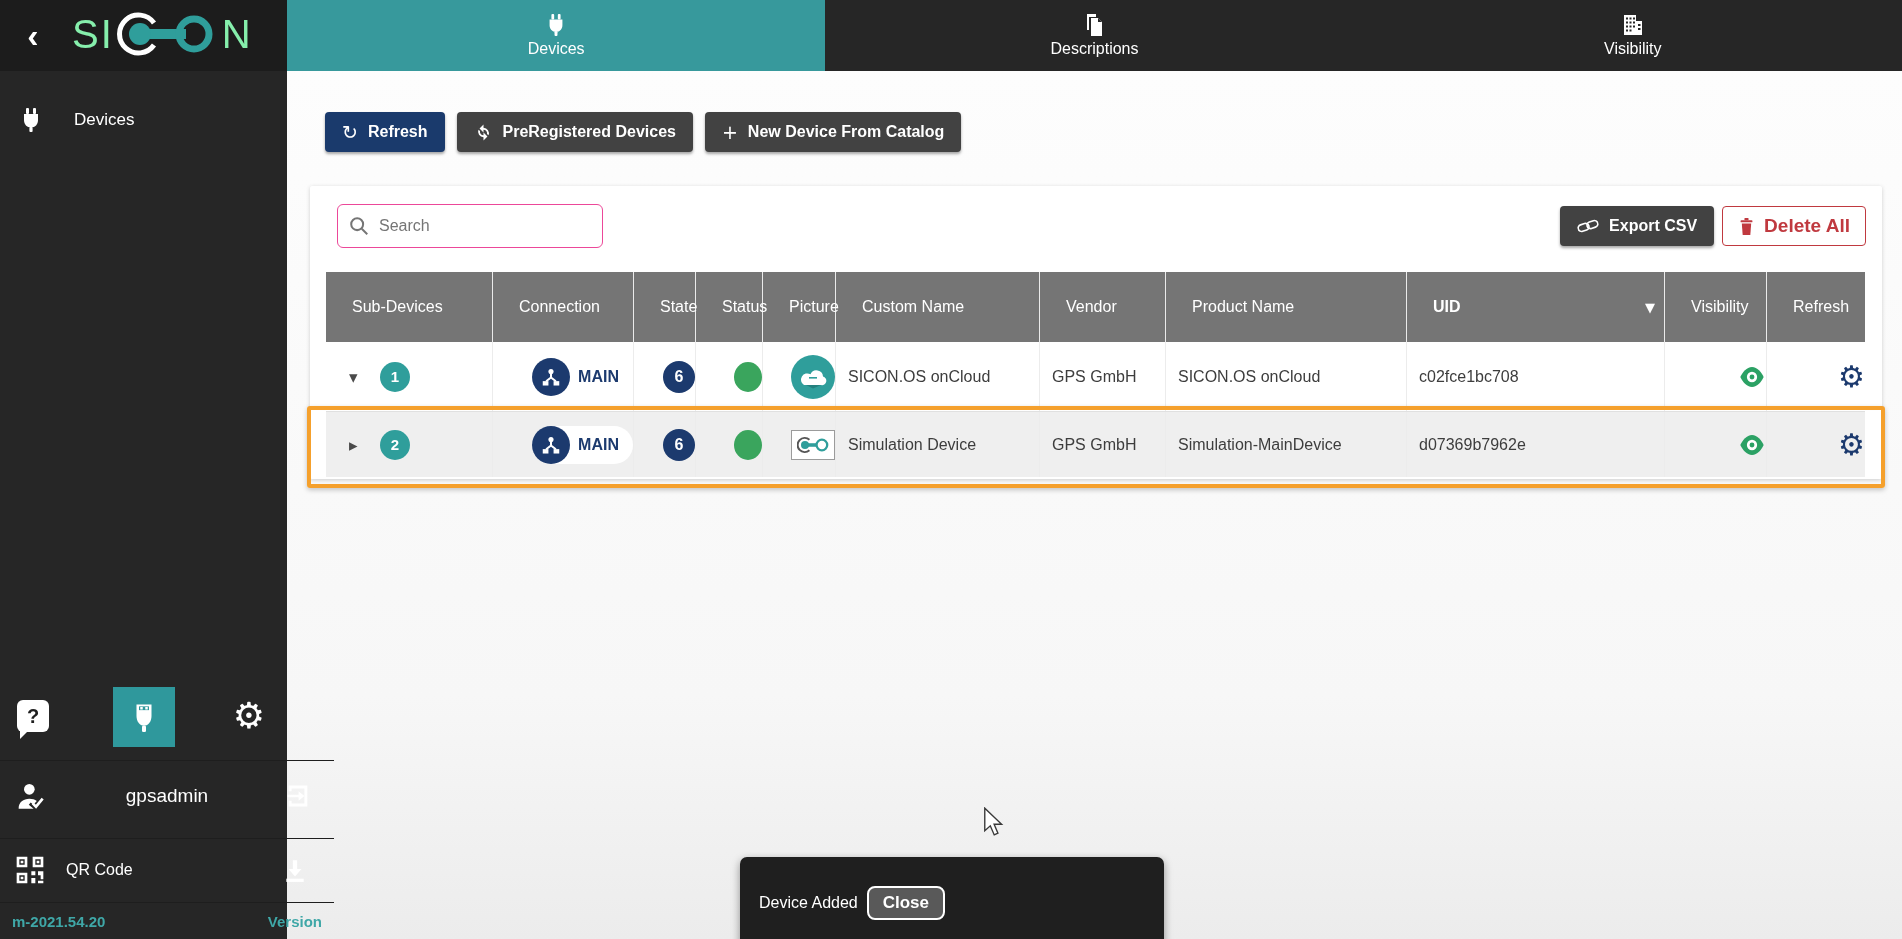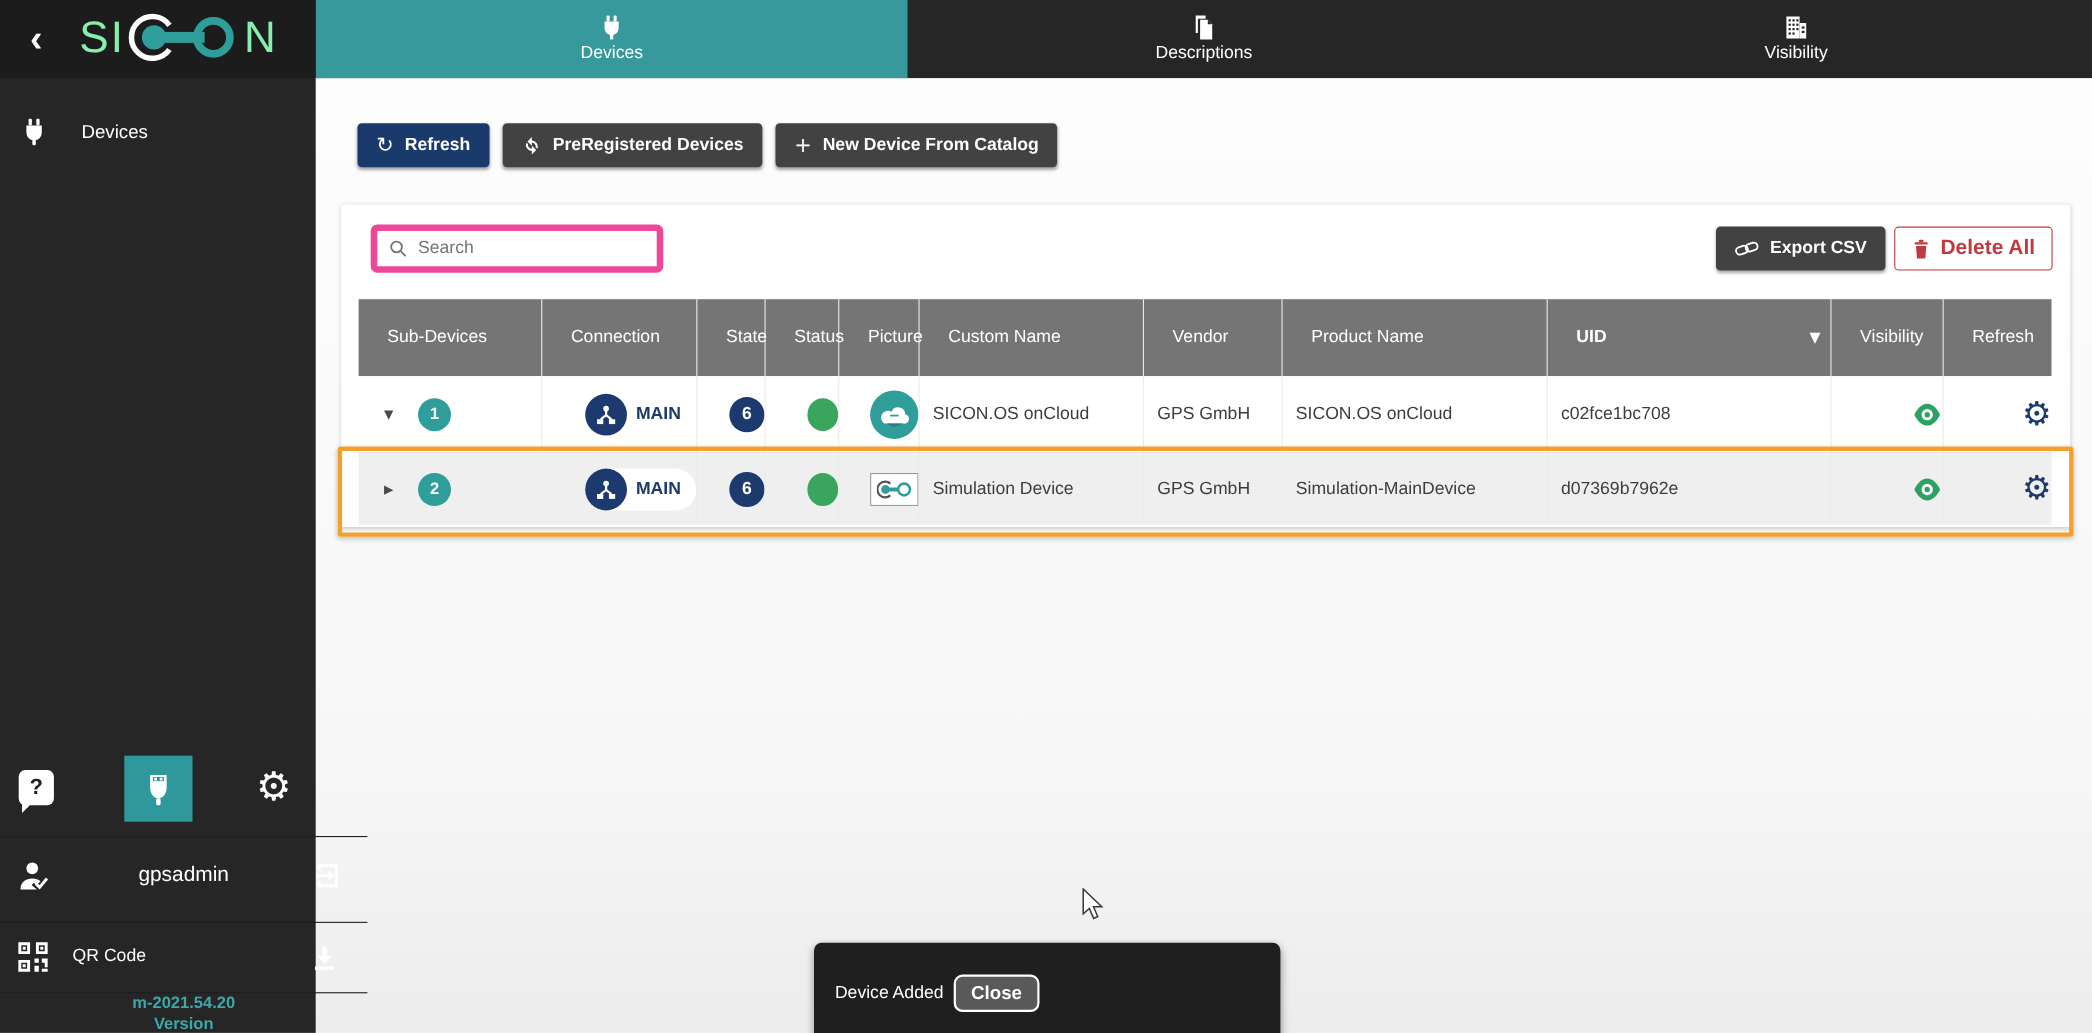--- a/index.html
+++ b/index.html
@@ -19,42 +19,42 @@
   .sb-iconrow { position:absolute; left:0; top:686px; width:287px; height:62px; }
   .help-badge { position:absolute; left:17px; top:14px; width:32px; height:32px; background:#fff; border-radius:6px; display:flex; align-items:center; justify-content:center; color:#1f1f1f; font-size:20px; font-weight:bold; cursor:pointer; }
   .help-badge::after { content:""; position:absolute; left:3px; bottom:-7px; border:5px solid transparent; border-top-color:#fff; border-left-color:#fff; }
   .sb-active-sq { position:absolute; left:113px; top:1px; width:62px; height:60px; background:#2f989c; display:flex; align-items:center; justify-content:center; cursor:pointer; }
   .sb-gear { position:absolute; right:22px; top:8px; font-family:"DejaVu Sans",sans-serif; font-size:36px; color:#fff; line-height:44px; cursor:pointer; }
   .sb-row { position:absolute; left:0; width:334px; display:flex; align-items:center; border-top:1px solid #1e1e1e; }
   .user-row { top:760px; height:70px; }
   .user-row .uname { position:absolute; width:100%; text-align:center; color:#fff; font-size:19px; }
   .qr-row { top:838px; height:62px; }
   .qr-row .qr-label { position:absolute; left:66px; color:#fff; font-size:16px; font-weight:normal; }
-  .version-row { top:902px; height:37px; justify-content:space-between; padding:0 12px;flex-direction:column; }
+  .version-row { top:902px; height:37px; justify-content:space-between; padding:0 12px; }
   .version-row span { color:#3fa7a7; font-size:15px; font-weight:bold; }
 
   
   .topbar { position:absolute; left:287px; top:0; width:1615px; height:71px; background:#262626; display:flex; z-index:4; }
   .tab { flex:1; display:flex; flex-direction:column; align-items:center; justify-content:center; gap:3px; color:#fff; cursor:pointer; }
   .tab-label { font-size:16px; font-weight:500; }
   .tab.active { background:#37999c; }
 
   
   .content { position:absolute; left:287px; top:71px; width:1615px; height:868px;
              background:linear-gradient(180deg,#fdfdfd 0%,#f7f7f7 72%,#ececec 100%); }
 
   .toolbar { position:absolute; left:38px; top:41px; display:flex; gap:12px; }
   .btn { display:inline-flex; align-items:center; gap:10px; height:40px; padding:0 17px; border:none; border-radius:4px; color:#fff; font-size:16px; font-weight:bold; font-family:"Liberation Sans",sans-serif; box-shadow:0 2px 3px rgba(0,0,0,.35); cursor:pointer; }
   .btn-navy { background:#1a3a6c; }
   .btn-gray { background:#424242; }
   .btn .gly { font-family:"DejaVu Sans",sans-serif; font-weight:normal; font-size:19px; }
 
   .card { position:absolute; left:23px; top:115px; width:1572px; height:293px; background:#fff; border-radius:2px; box-shadow:0 1px 4px rgba(0,0,0,.18); }
   .card-top { display:flex; align-items:center; padding:18px 16px 0 16px; height:62px; }
-  .searchbox { display:flex; align-items:center; width:266px; height:44px; margin-left:11px; border:6px solid #ec4899; border-radius:6px; background:#fff; padding:0 10px; }
+  .searchbox { display:flex; align-items:center; width:266px; height:44px; margin-left:11px; border:1px solid #ec4899; border-radius:6px; background:#fff; padding:0 10px; }
   .searchbox input { border:none; outline:none; flex:1; font-size:16px; color:#555; margin-left:9px; font-family:"Liberation Sans",sans-serif; background:transparent; }
   .searchbox input::placeholder { color:#757575; }
   .card-top .spacer { flex:1; }
   .btn-outline-red { display:inline-flex; align-items:center; gap:9px; height:40px; padding:0 15px; background:#fff; border:1px solid #c0393f; border-radius:4px; color:#c0393f; font-size:19px; font-weight:bold; cursor:pointer; margin-left:8px; }
 
   .tbl { margin:24px 16px 0 16px; width:1539px; }
   .tr { display:grid; grid-template-columns:167px 141px 62px 67px 73px 204px 126px 241px 258px 102px 98px; }
   .thead { background:#757575; height:70px; }
   .th { position:relative; display:flex; align-items:center; padding-left:26px; color:#fff; font-size:16px; border-right:1px solid rgba(255,255,255,.85); cursor:pointer; }
   .th:last-child { border-right:none; }

